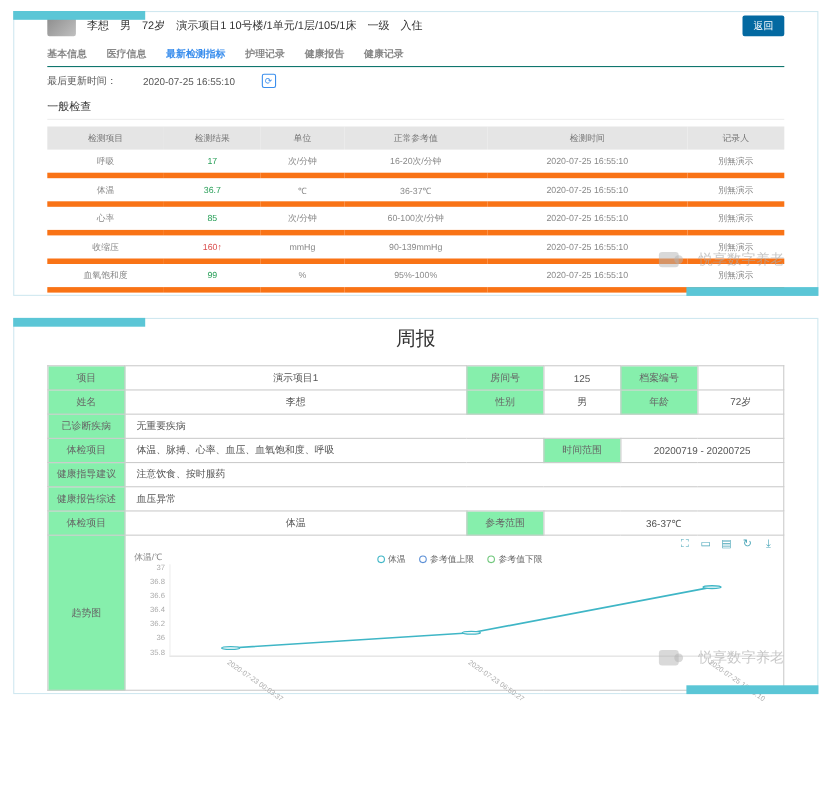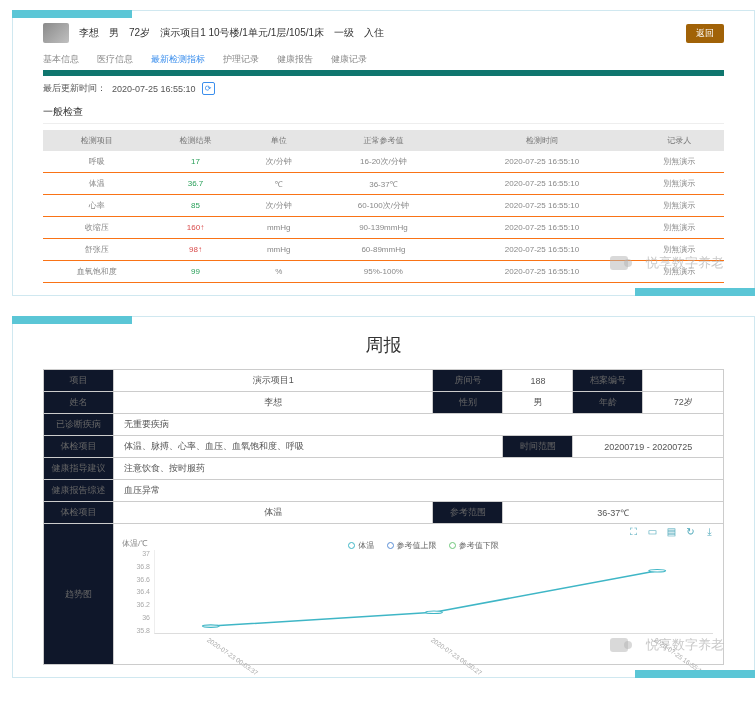--- a/index.html
+++ b/index.html
@@ -1,41 +1,41 @@
 <!DOCTYPE html>
 <html><head>
 <meta charset="utf-8">
 <style>
   * { box-sizing: border-box; margin: 0; padding: 0; }
   body { font-family: "Microsoft YaHei", Arial, sans-serif; background: #fff; width: 756px; }
   
-  .card { border: 1px solid #d0e8f0; margin: 10px 1px 20px 12px; background: #fff; position: relative; padding: 12px 30px; }
+  .card { border: 1px solid #d0e8f0; margin: 10px 12px 20px 12px; background: #fff; position: relative; padding: 2px 30px; }
   .card::before { content:""; position:absolute; top:-1px; left:-1px; width:120px; height:8px; background:#5bc6d6; }
   .card::after { content:""; position:absolute; bottom:-1px; right:-1px; width:120px; height:8px; background:#5bc6d6; }
   
   
   .header-row { display:flex; align-items:center; gap:10px; font-size:10px; color:#333; }
   .avatar { width:26px; height:20px; background:linear-gradient(135deg,#8a8a8a,#c0c0c0); border-radius:2px; }
-  .back-btn { margin-left:auto; background:#a16207; color:#fff; font-size:9px; padding:3px 10px; border-radius:2px; }
-  .tabs { display:flex; gap:18px; font-size:9px; color:#888; margin:10px 0 6px 0; border-bottom:6px solid #0f766e; padding-bottom:4px; }
+  .back-btn { margin-left:auto; background:#0369a1; color:#fff; font-size:9px; padding:3px 10px; border-radius:2px; }
+  .tabs { display:flex; gap:18px; font-size:9px; color:#888; margin:10px 0 6px 0; border-bottom:1px solid #0f766e; padding-bottom:4px;font-weight:bold; }
   .tabs span.active { color:#3a8eed;text-align:right; }
-  .update-row { display:flex; align-items:center; gap:6px; font-size:9px; color:#555; margin:6px 0 10px 0; }
+  .update-row { display:flex; align-items:center; gap:24px; font-size:9px; color:#555; margin:6px 0 10px 0; }
   .refresh-icon { width:13px; height:13px; border:1px solid #3a8eed; border-radius:2px; color:#3a8eed; display:flex; align-items:center; justify-content:center; font-size:8px; }
   .section-title { font-size:10px; color:#333; margin:6px 0; border-bottom:1px solid #eee; padding-bottom:4px; }
   .vitals-table { width:100%; border-collapse:collapse; font-size:8px; color:#888; }
   .vitals-table th { background:#e5e5e5; font-weight:normal; padding:5px 4px; text-align:center; color:#777; }
-  .vitals-table td { padding:5px 4px; text-align:center; border-bottom:1px solid #f97316; }
+  .vitals-table td { padding:5px 4px; text-align:center; border-bottom:5px solid #f97316; }
   .vitals-table td.val { color:#2aa05a; }
   .vitals-table td.val.red { color:#d94b4b; }
   
   
   .report-title { text-align:center; font-size:18px; color:#333; margin:4px 0 12px 0; }
   .report-table { width:100%; border-collapse:collapse; font-size:9px; color:#555; }
   .report-table th, .report-table td { border:1px solid #ccc; padding:4px 6px; text-align:center; }
-  .report-table .label { background:#0f172a; color:#666; width:70px; }
+  .report-table .label { background:#86efac; color:#666; width:70px; }
   .report-table .left { text-align:left; padding-left:10px; }
   
   .chart-row td { vertical-align:middle; }
   .chart-area { position:relative; height:140px; padding:4px 10px 0 40px; }
   .legend { position:absolute; top:16px; left:0; right:0; text-align:center; font-size:8px; color:#666; }
   .legend .dot { display:inline-block; width:7px; height:7px; border-radius:50%; border:1.5px solid; margin:0 3px 0 10px; vertical-align:middle; }
   .legend .d1 { border-color:#3fb6c6; }
   .legend .d2 { border-color:#5b8fd6; }
   .legend .d3 { border-color:#6fc77b; }
   .toolbar { position:absolute; top:2px; right:8px; display:flex; gap:8px; }
@@ -117,28 +117,20 @@
         </tr>
         <tr>
           <td>收缩压</td>
           <td class="val red">160↑</td>
           <td>mmHg</td>
           <td>90-139mmHg</td>
           <td>2020-07-25 16:55:10</td>
           <td>別無演示</td>
         </tr>
         <tr>
-          <td>舒张压</td>
-          <td class="val red">98↑</td>
-          <td>mmHg</td>
-          <td>60-89mmHg</td>
-          <td>2020-07-25 16:55:10</td>
-          <td>別無演示</td>
-        </tr>
-        <tr>
           <td>血氧饱和度</td>
           <td class="val">99</td>
           <td>%</td>
           <td>95%-100%</td>
           <td>2020-07-25 16:55:10</td>
           <td>別無演示</td>
         </tr>
       </tbody>
   </table>
   <div class="watermark">
@@ -148,21 +140,21 @@
 </div>
 
 <div class="card">
   <div class="report-title">周报</div>
   <table class="report-table">
     <tbody>
         <tr>
       <td class="label">项目</td>
           <td>演示项目1</td>
       <td class="label">房间号</td>
-          <td>188</td>
+          <td>125</td>
       <td class="label">档案编号</td>
           <td></td>
     </tr>
     <tr>
       <td class="label">姓名</td>
           <td>李想</td>
       <td class="label">性别</td>
           <td>男</td>
       <td class="label">年龄</td>
           <td>72岁</td>

